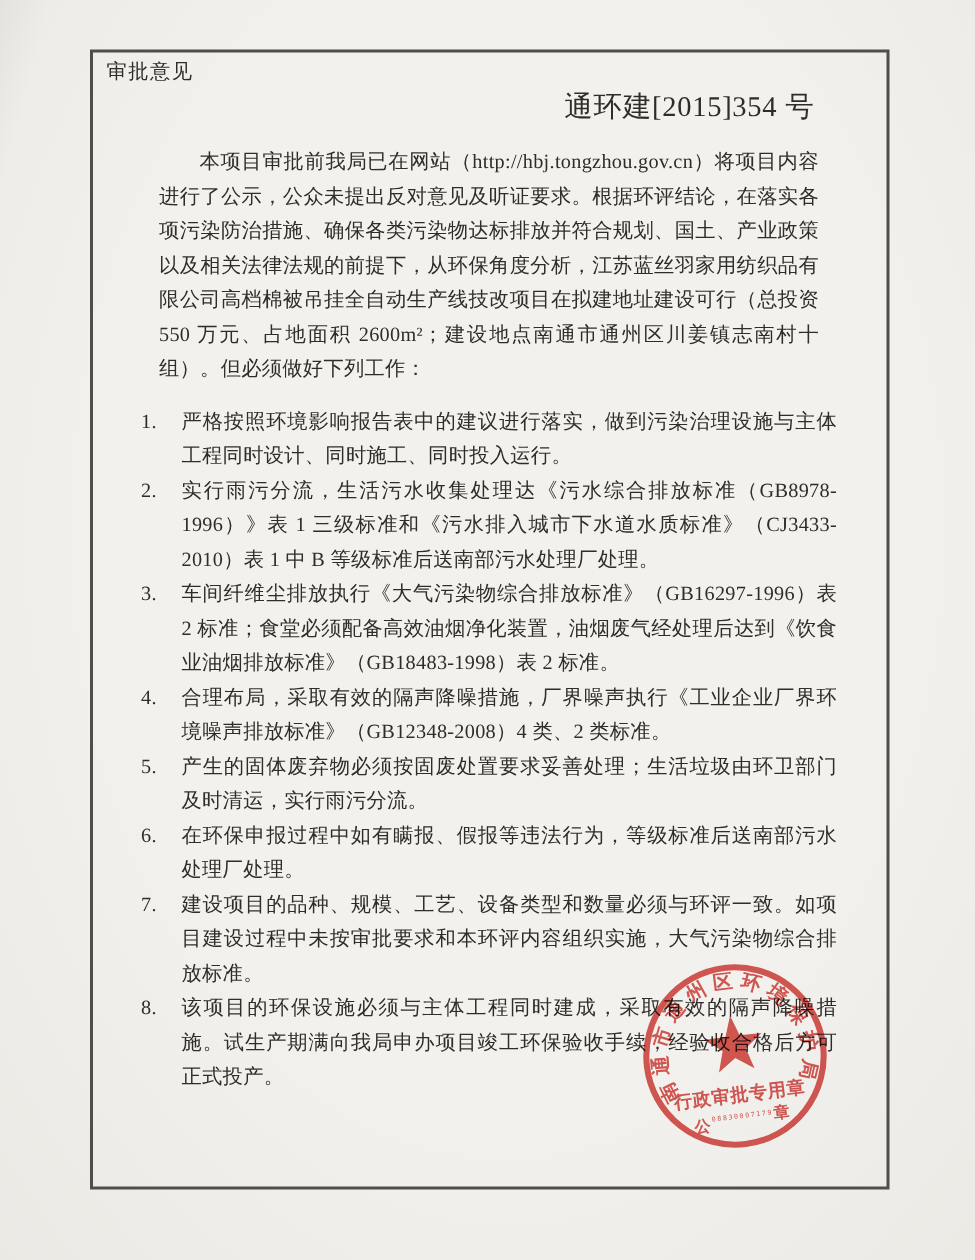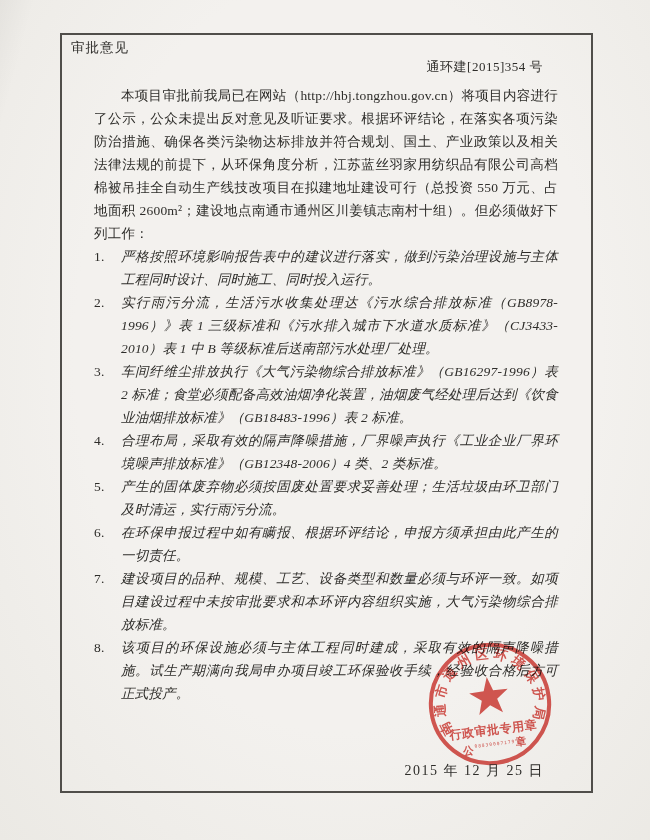--- a/index.html
+++ b/index.html
@@ -24,36 +24,36 @@
   }
   .header-label {
     position: absolute;
     left: 9px; top: 4px;
     font-size: 13.5px;
     letter-spacing: 1px;
   }
   .doc-number {
     position: absolute;
     top: 23px; right: 48px;
-    font-size: 13px;
+    font-size: 19px;
     letter-spacing: 0.5px;
   }
   .content {
     position: absolute;
     left: 32px; right: 33px; top: 49px;
     font-size: 13.5px;
     line-height: 23px;
     letter-spacing: 0.2px;
     text-align: justify;
   }
-  .intro { margin: 0; text-indent: 2em; }
+  .intro { margin: 12px; text-indent: 2em; }
   .reqs { list-style: none; margin: 0; padding: 0; }
   .req { display: flex; }
   .req .num { flex: 0 0 27px; width: 27px; }
-  .req .txt { flex: 1; text-align: justify; font-style: italic; }
+  .req .txt { flex: 1; text-align: justify; }
   .seal {
     position: absolute;
     left: 365px; top: 606px;
     width: 126px; height: 126px;
     transform: rotate(-7deg);
     opacity: 0.88;
     mix-blend-mode: multiply;
   }
   .seal svg { width: 100%; height: 100%; display: block; }
   .seal-arc-text {
@@ -103,33 +103,33 @@
         <li class="req">
           <span class="num">1.</span>
           <span class="txt">严格按照环境影响报告表中的建议进行落实，做到污染治理设施与主体工程同时设计、同时施工、同时投入运行。</span>
         </li>
         <li class="req">
           <span class="num">2.</span>
           <span class="txt">实行雨污分流，生活污水收集处理达《污水综合排放标准（GB8978-1996）》表 1 三级标准和《污水排入城市下水道水质标准》（CJ3433-2010）表 1 中 B 等级标准后送南部污水处理厂处理。</span>
         </li>
         <li class="req">
           <span class="num">3.</span>
-          <span class="txt">车间纤维尘排放执行《大气污染物综合排放标准》（GB16297-1996）表 2 标准；食堂必须配备高效油烟净化装置，油烟废气经处理后达到《饮食业油烟排放标准》（GB18483-1996）表 2 标准。</span>
+          <span class="txt">车间纤维尘排放执行《大气污染物综合排放标准》（GB16297-1996）表 2 标准；食堂必须配备高效油烟净化装置，油烟废气经处理后达到《饮食业油烟排放标准》（GB18483-1998）表 2 标准。</span>
         </li>
         <li class="req">
           <span class="num">4.</span>
-          <span class="txt">合理布局，采取有效的隔声降噪措施，厂界噪声执行《工业企业厂界环境噪声排放标准》（GB12348-2006）4 类、2 类标准。</span>
+          <span class="txt">合理布局，采取有效的隔声降噪措施，厂界噪声执行《工业企业厂界环境噪声排放标准》（GB12348-2008）4 类、2 类标准。</span>
         </li>
         <li class="req">
           <span class="num">5.</span>
           <span class="txt">产生的固体废弃物必须按固废处置要求妥善处理；生活垃圾由环卫部门及时清运，实行雨污分流。</span>
         </li>
         <li class="req">
           <span class="num">6.</span>
-          <span class="txt">在环保申报过程中如有瞒报、根据环评结论，申报方须承担由此产生的一切责任。</span>
+          <span class="txt">在环保申报过程中如有瞒报、假报等违法行为，等级标准后送南部污水处理厂处理。</span>
         </li>
         <li class="req">
           <span class="num">7.</span>
           <span class="txt">建设项目的品种、规模、工艺、设备类型和数量必须与环评一致。如项目建设过程中未按审批要求和本环评内容组织实施，大气污染物综合排放标准。</span>
         </li>
         <li class="req">
           <span class="num">8.</span>
           <span class="txt">该项目的环保设施必须与主体工程同时建成，采取有效的隔声降噪措施。试生产期满向我局申办项目竣工环保验收手续，经验收合格后方可正式投产。</span>
         </li>
       </ol>
@@ -143,15 +143,14 @@
           <textPath href="#sealArc" startOffset="50%" text-anchor="middle">南通市通州区环境保护局</textPath>
         </text>
         <polygon points="65,37 69.9,51.2 85,51.5 73,60.6 77.3,75 65,66.4 52.7,75 57,60.6 45,51.5 60.1,51.2" fill="#d5433d"></polygon>
         <text x="65" y="96" class="seal-banner" fill="#d5433d">行政审批专用章</text>
         <text x="37" y="114" class="seal-small" fill="#d5433d">公</text>
         <text x="92" y="111" class="seal-small" fill="#d5433d">章</text>
         <text x="65" y="108" class="seal-code" fill="#d5433d">08830007179</text>
       </svg>
     </div>
 
-    <div class="date">2015 年 12 月 25 日</div>
   </div>
 </div>
 
 </body></html>

